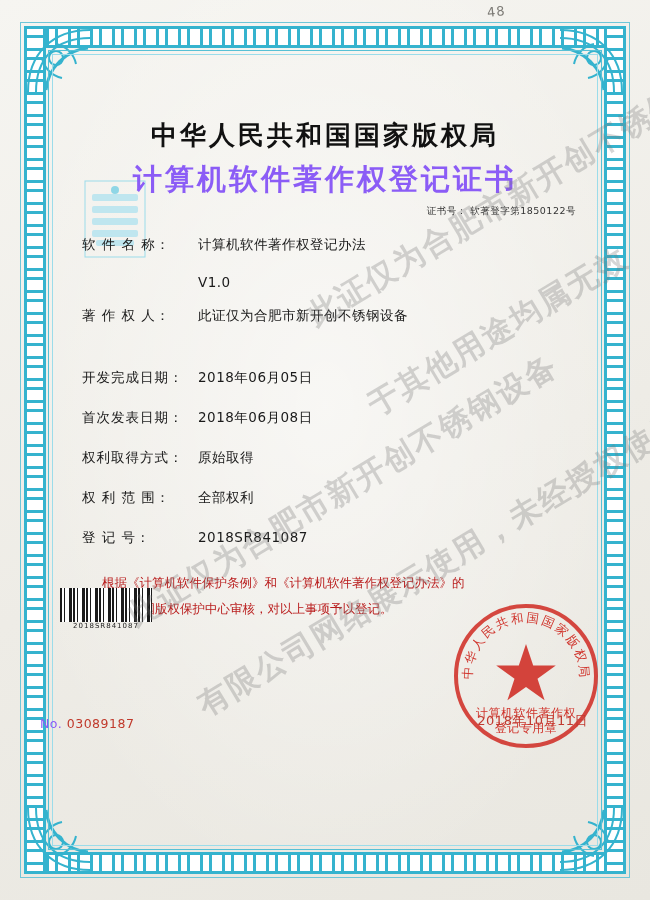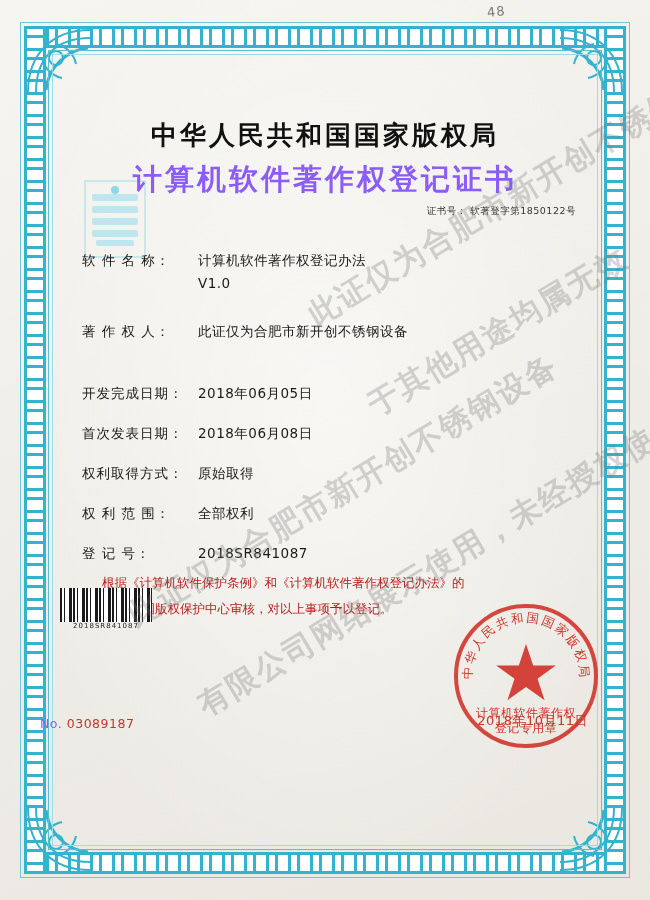--- a/index.html
+++ b/index.html
@@ -92,21 +92,20 @@
   }
   .field{
     position:absolute;left:22px;right:10px;
     font-size:13.5px;color:#1a1a1a;
     line-height:20px;
   }
   .flabel{
     display:inline-block;
     width:116px;
     letter-spacing:1px;
-    margin-top:16px;
   }
   .fval{letter-spacing:0.5px;}
   .para{
     position:absolute;left:42px;right:16px;
     font-size:12.5px;line-height:26px;color:#b91c1c;
     text-align:justify;
   }
   .barcode{
     position:absolute;left:60px;top:588px;width:92px;height:34px;
     background-image:repeating-linear-gradient(90deg,

